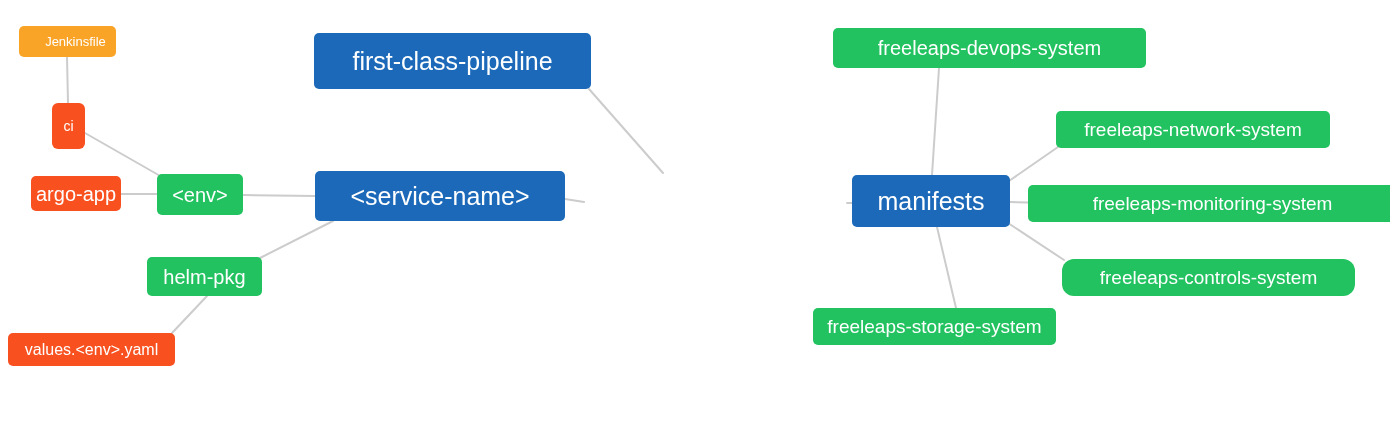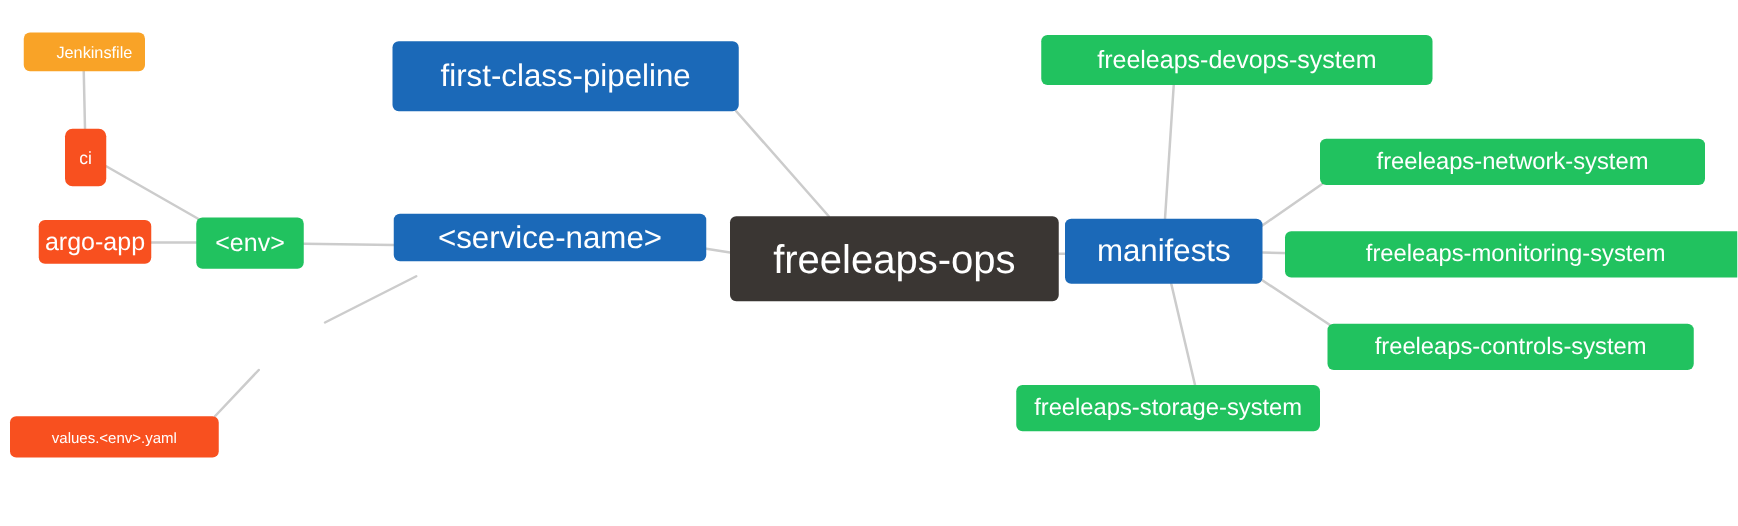--- a/index.html
+++ b/index.html
@@ -49,29 +49,29 @@
   .c-green { background: var(--green); }
   .c-orange{ background: var(--orange); padding-left: 16px; }
   .c-red   { background: var(--red_orange); }
   .c-dark  { background: var(--dark); }
 
   #n-jenkinsfile { left: 19px;  top: 26px;  width: 97px;  height: 31px; font-size: 13px; }
   #n-ci          { left: 52px;  top: 103px; width: 33px;  height: 46px; font-size: 14px; border-radius: 6px; }
   #n-argo-app    { left: 31px;  top: 176px; width: 90px;  height: 35px; font-size: 20px; }
   #n-env         { left: 157px; top: 174px; width: 86px;  height: 41px; font-size: 20px; }
   #n-helm-pkg    { left: 147px; top: 257px; width: 115px; height: 39px; font-size: 20px; }
-  #n-values-env-yaml { left: 8px; top: 333px; width: 167px; height: 33px; font-size: 12px; }
+  #n-values-env-yaml { left: 8px; top: 333px; width: 167px; height: 33px; font-size: 16px; }
   #n-first-class-pipeline { left: 314px; top: 33px;  width: 277px; height: 56px; font-size: 25px; }
-  #n-service-name         { left: 315px; top: 171px; width: 250px; height: 38px; font-size: 25px; }
+  #n-service-name         { left: 315px; top: 171px; width: 250px; height: 50px; font-size: 25px; }
   #n-freeleaps-ops        { left: 584px; top: 173px; width: 263px; height: 68px; font-size: 32px; }
   #n-manifests            { left: 852px; top: 175px; width: 158px; height: 52px; font-size: 25px; }
   #n-devops-system     { left: 797px;  top: 28px;  width: 313px; height: 40px; font-size: 20px; margin-left: 36px; }
-  #n-network-system    { left: 1056px; top: 111px; width: 308px; height: 37px; font-size: 19px; }
+  #n-network-system    { left: 1056px; top: 111px; width: 274px; height: 37px; font-size: 19px; }
   #n-monitoring-system { left: 1028px; top: 185px; width: 369px; height: 37px; font-size: 19px; }
-  #n-controls-system   { left: 1062px; top: 259px; width: 293px; height: 37px; font-size: 19px; }
+  #n-controls-system   { left: 1062px; top: 259px; width: 293px; height: 37px; font-size: 19px; border-radius: 12px; }
   #n-storage-system    { left: 813px;  top: 308px; width: 243px; height: 37px; font-size: 19px; }
 </style>
 </head>
 <body>
 
 <div class="canvas">
 
   <svg class="edges" viewBox="0 0 1390 421" xmlns="http://www.w3.org/2000/svg">
     <line x1="67" y1="57" x2="68" y2="103"></line>
     <line x1="85" y1="133" x2="162" y2="177"></line>
@@ -86,24 +86,24 @@
     <line x1="1009" y1="181" x2="1058" y2="147"></line>
     <line x1="1010" y1="202" x2="1052" y2="203"></line>
     <line x1="1008" y1="223" x2="1064" y2="260"></line>
     <line x1="937" y1="227" x2="956" y2="308"></line>
   </svg>
 
   <div class="node c-orange" id="n-jenkinsfile">Jenkinsfile</div>
   <div class="node c-red" id="n-ci">ci</div>
   <div class="node c-red" id="n-argo-app">argo-app</div>
   <div class="node c-green" id="n-env">&lt;env&gt;</div>
+  <div class="node c-green" id="n-helm-pkg">helm-pkg</div>
   <div class="node c-red" id="n-values-env-yaml">values.&lt;env&gt;.yaml</div>
   <div class="node c-blue" id="n-first-class-pipeline">first-class-pipeline</div>
   <div class="node c-blue" id="n-service-name">&lt;service-name&gt;</div>
-  <div class="node c-dark" id="n-freeleaps-ops">freeleaps-ops</div>
   <div class="node c-blue" id="n-manifests">manifests</div>
   <div class="node c-green" id="n-devops-system">freeleaps-devops-system</div>
   <div class="node c-green" id="n-network-system">freeleaps-network-system</div>
   <div class="node c-green" id="n-monitoring-system">freeleaps-monitoring-system</div>
   <div class="node c-green" id="n-controls-system">freeleaps-controls-system</div>
   <div class="node c-green" id="n-storage-system">freeleaps-storage-system</div>
 
 </div>
 
 </body></html>

